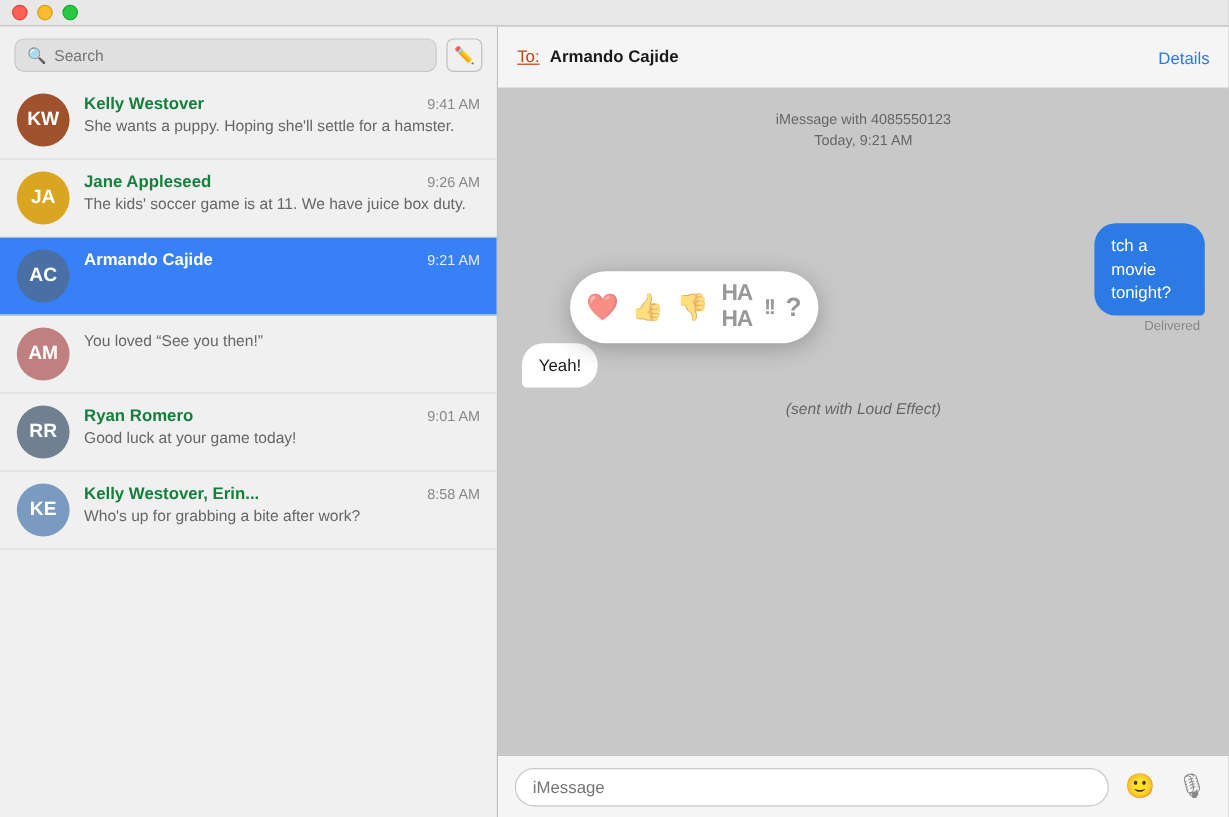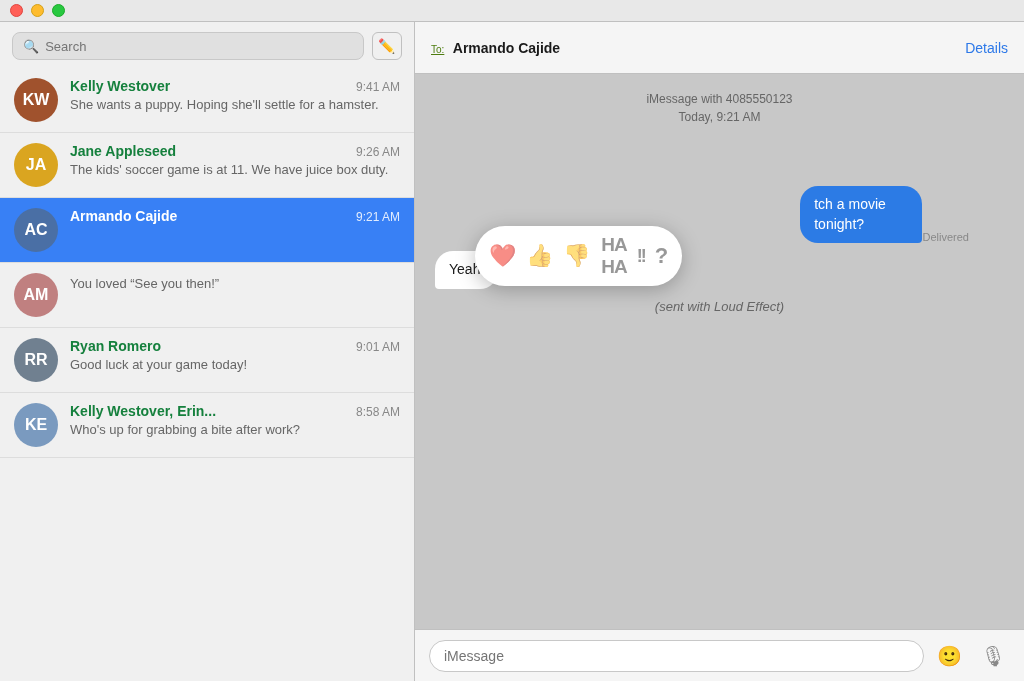--- a/index.html
+++ b/index.html
@@ -151,22 +151,22 @@
     .chat-header {
       height: 52px;
       background: #f5f5f5;
       border-bottom: 1px solid #c0c0c0;
       display: flex;
       align-items: center;
       padding: 0 16px;
       justify-content: space-between;
     }
     .chat-to-label {
-      font-size: 10px;
-      color: #4d7c0f;
+      font-size: 14px;
+      color: #c2410c;
       text-decoration: underline;
     }
     .chat-recipient {
       font-size: 14px;
       font-weight: 700;
       color: #1a1a1a;
       margin-left: 4px;
     }
     .details-btn {
       font-size: 14px;
@@ -407,21 +407,21 @@
         <div class="tapback-popup">
           <span class="tapback-icon">❤️</span>
           <span class="tapback-icon">👍</span>
           <span class="tapback-icon">👎</span>
           <span class="tapback-icon tapback-haha">HA<br>HA</span>
           <span class="tapback-icon tapback-exclaim">!!</span>
           <span class="tapback-icon" style="font-size:22px; font-weight:700; color:#555;">?</span>
         </div>
 
         <div class="message-row sent" style="margin-top: 60px;">
-          <div style="display:flex; flex-direction:row; align-items:flex-end;">
+          <div style="display:flex; flex-direction:column; align-items:flex-end;">
             <div class="message-bubble sent">
               <span>tch a movie tonight?</span>
             </div>
             <div class="message-status">Delivered</div>
           </div>
         </div>
       </div>
 
       <div class="message-row received">
         <div class="message-bubble received">

